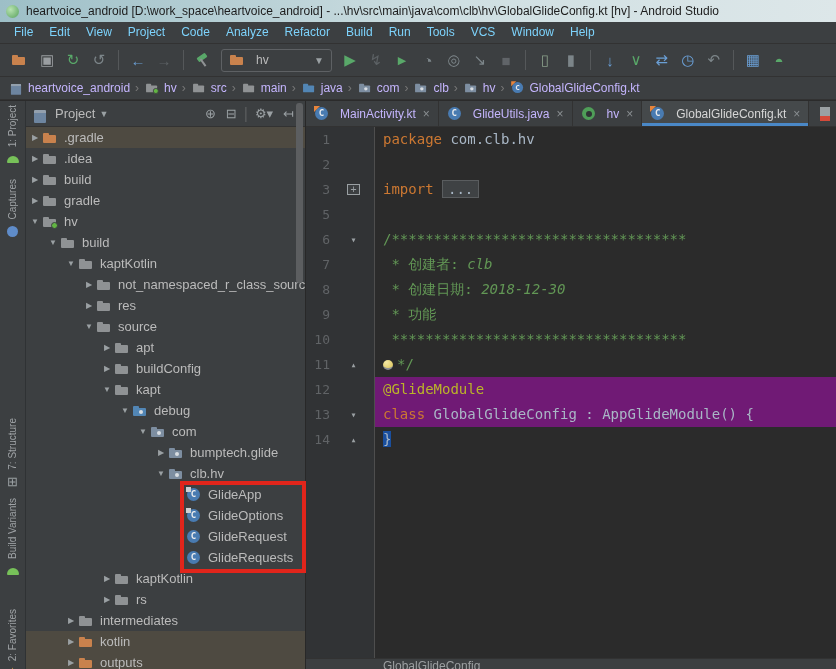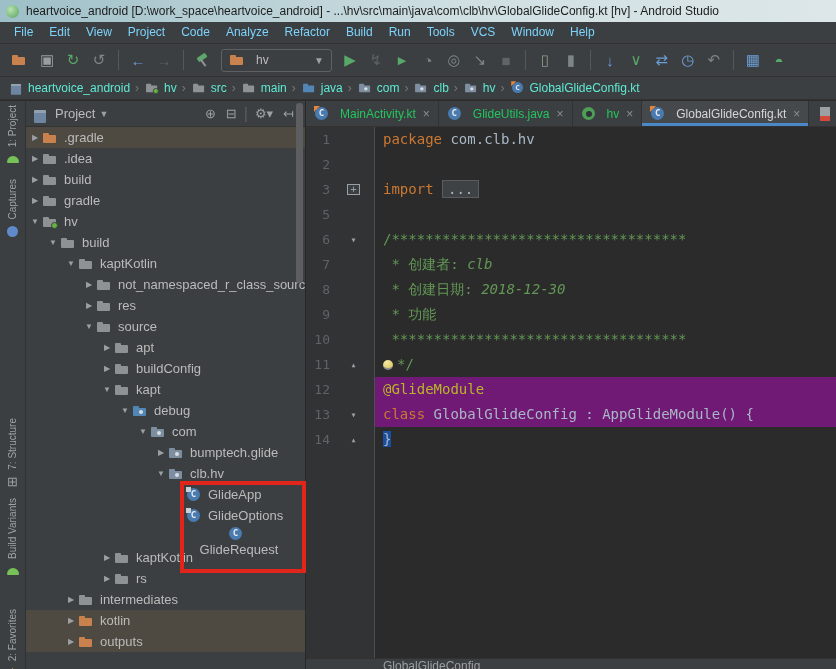--- a/index.html
+++ b/index.html
@@ -32,21 +32,21 @@
   .ic-hammer { position:relative; width:16px; height:16px; }
   .ic-hammer::before { content:""; position:absolute; left:2px; top:3px; width:10px; height:5px;
                        background:#59a869; transform:rotate(-35deg); border-radius:1px; }
   .ic-hammer::after { content:""; position:absolute; left:7px; top:6px; width:2px; height:9px;
                       background:#8f9294; transform:rotate(-35deg); }
 
   
   .navbar { height:23px; background:#3c3f41; display:flex; align-items:center;
             padding-left:8px; border-bottom:1px solid #323232; }
   .crumb { display:flex; align-items:center; gap:4px; cursor:pointer; }
-  .crumb-label { color:#5eead4; font-size:12px; white-space:nowrap; }
+  .crumb-label { color:#c4b5fd; font-size:12px; white-space:nowrap; }
   .crumb-sep { color:#777; font-size:12px; margin:0 5px; }
 
   
   .main { position:absolute; top:101px; left:0; right:0; bottom:0; display:flex; }
 
   
   .stripe { width:26px; background:#3c3f41; border-right:1px solid #2f3234;
             display:flex; flex-direction:column; align-items:center; flex:none; }
   .stripe-item { display:flex; flex-direction:column; align-items:center; gap:4px; cursor:pointer; }
   .stripe-item:nth-child(1){ margin-top:4px; }
@@ -103,21 +103,21 @@
   .captures-c::before { content:""; position:absolute; left:2px; top:2px; width:11px; height:11px;
                         border-radius:50%; background:#5f8cc9; }
   .glyph-ic { font-size:13px; line-height:16px; text-align:center; }
 
   
   .editor { flex:1; position:relative; background:#2b2b2b; overflow:hidden; }
   .tabbar { height:26px; background:#3c3f41; display:flex; align-items:stretch;
             border-bottom:1px solid #323232; overflow:hidden; }
   .etab { display:flex; align-items:center; gap:5px; padding:0 8px; border-right:1px solid #323232;
           cursor:pointer; position:relative; flex:none; }
-  .etab .tab-label { color:#22c55e; font-size:12px; white-space:nowrap; }
+  .etab .tab-label { color:#c4b5fd; font-size:12px; white-space:nowrap; }
   .etab.active { background:#45494b; }
   .etab.active .tab-label { color:#d6d6d6; }
   .etab.active::after { content:""; position:absolute; left:0; right:0; bottom:0; height:3px; background:#4a88c7; }
   .tab-close { color:#8a8f92; font-size:12px; margin-left:2px; cursor:pointer; }
   .code-wrap { position:absolute; top:26px; left:0; right:0; bottom:0; background:#2b2b2b; }
   .gutter-bg { position:absolute; top:0; bottom:0; left:0; width:69px; background:#313335;
                border-right:1px solid #4e4e4e; }
   .cline { display:flex; height:25px; position:relative;
            font:14px/25px "DejaVu Sans Mono", monospace; }
   .lnum { width:27px; text-align:right; padding-right:3px; color:#606366; font-size:13px;
@@ -402,24 +402,29 @@
           </span>
           <span class="tlabel">GlideApp</span>
         </div>
         <div class="trow" style="padding-left: 146px;">
           <span class="arrow"></span>
           <span class="tico cls-c">
             <i class="cmark"></i>
           </span>
           <span class="tlabel">GlideOptions</span>
         </div>
-        <div class="trow" style="padding-left: 146px; flex-direction: column;">
+        <div class="trow" style="padding-left: 146px;">
           <span class="arrow"></span>
           <span class="tico cls-c"></span>
           <span class="tlabel">GlideRequest</span>
+        </div>
+        <div class="trow" style="padding-left: 146px;">
+          <span class="arrow"></span>
+          <span class="tico cls-c"></span>
+          <span class="tlabel">GlideRequests</span>
         </div>
         <div class="trow" style="padding-left: 74px;">
           <span class="arrow">▶</span>
           <span class="tico f-base"></span>
           <span class="tlabel">kaptKotlin</span>
         </div>
         <div class="trow" style="padding-left: 74px;">
           <span class="arrow">▶</span>
           <span class="tico f-base"></span>
           <span class="tlabel">rs</span>

